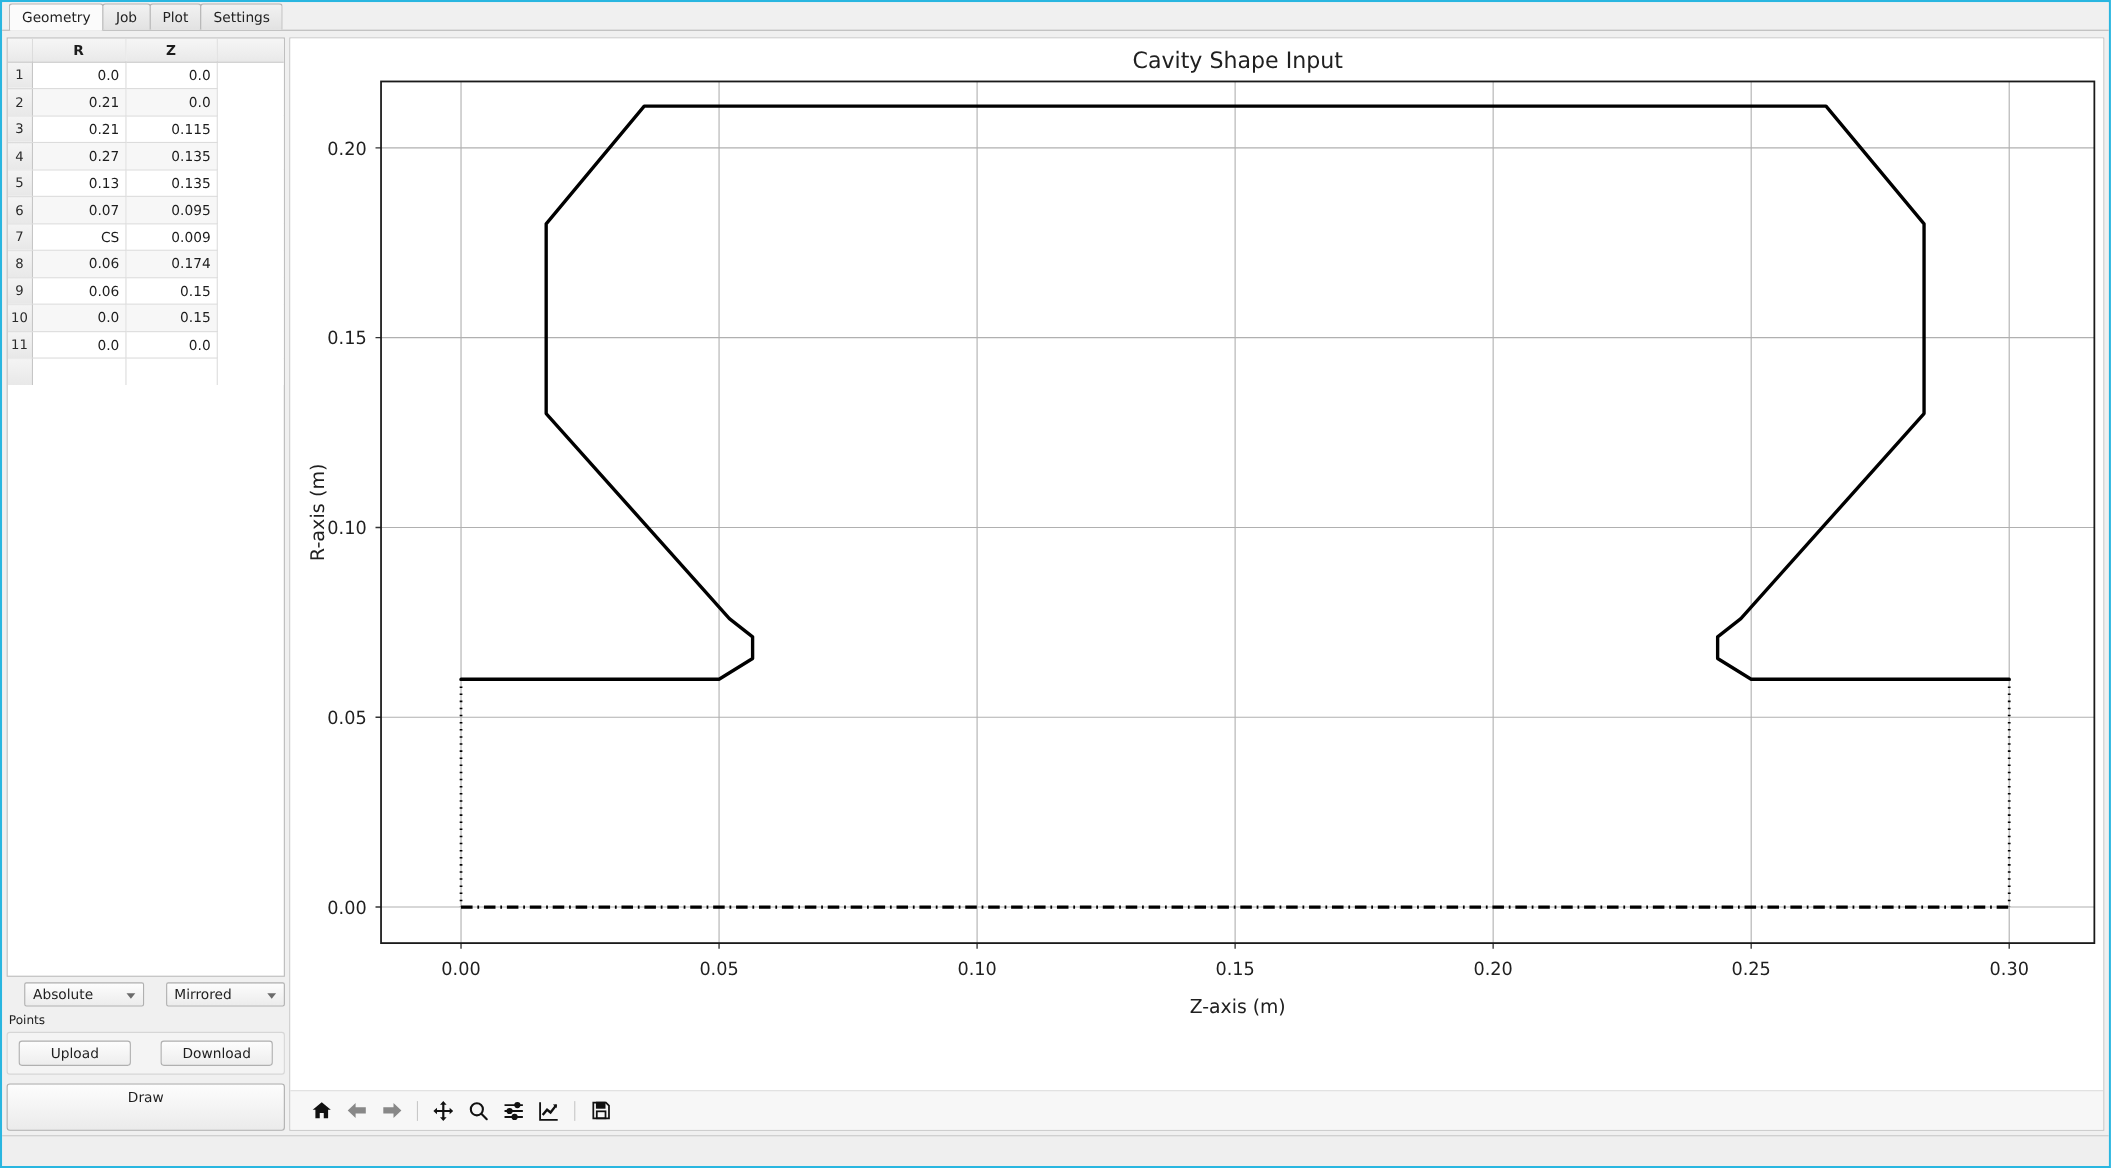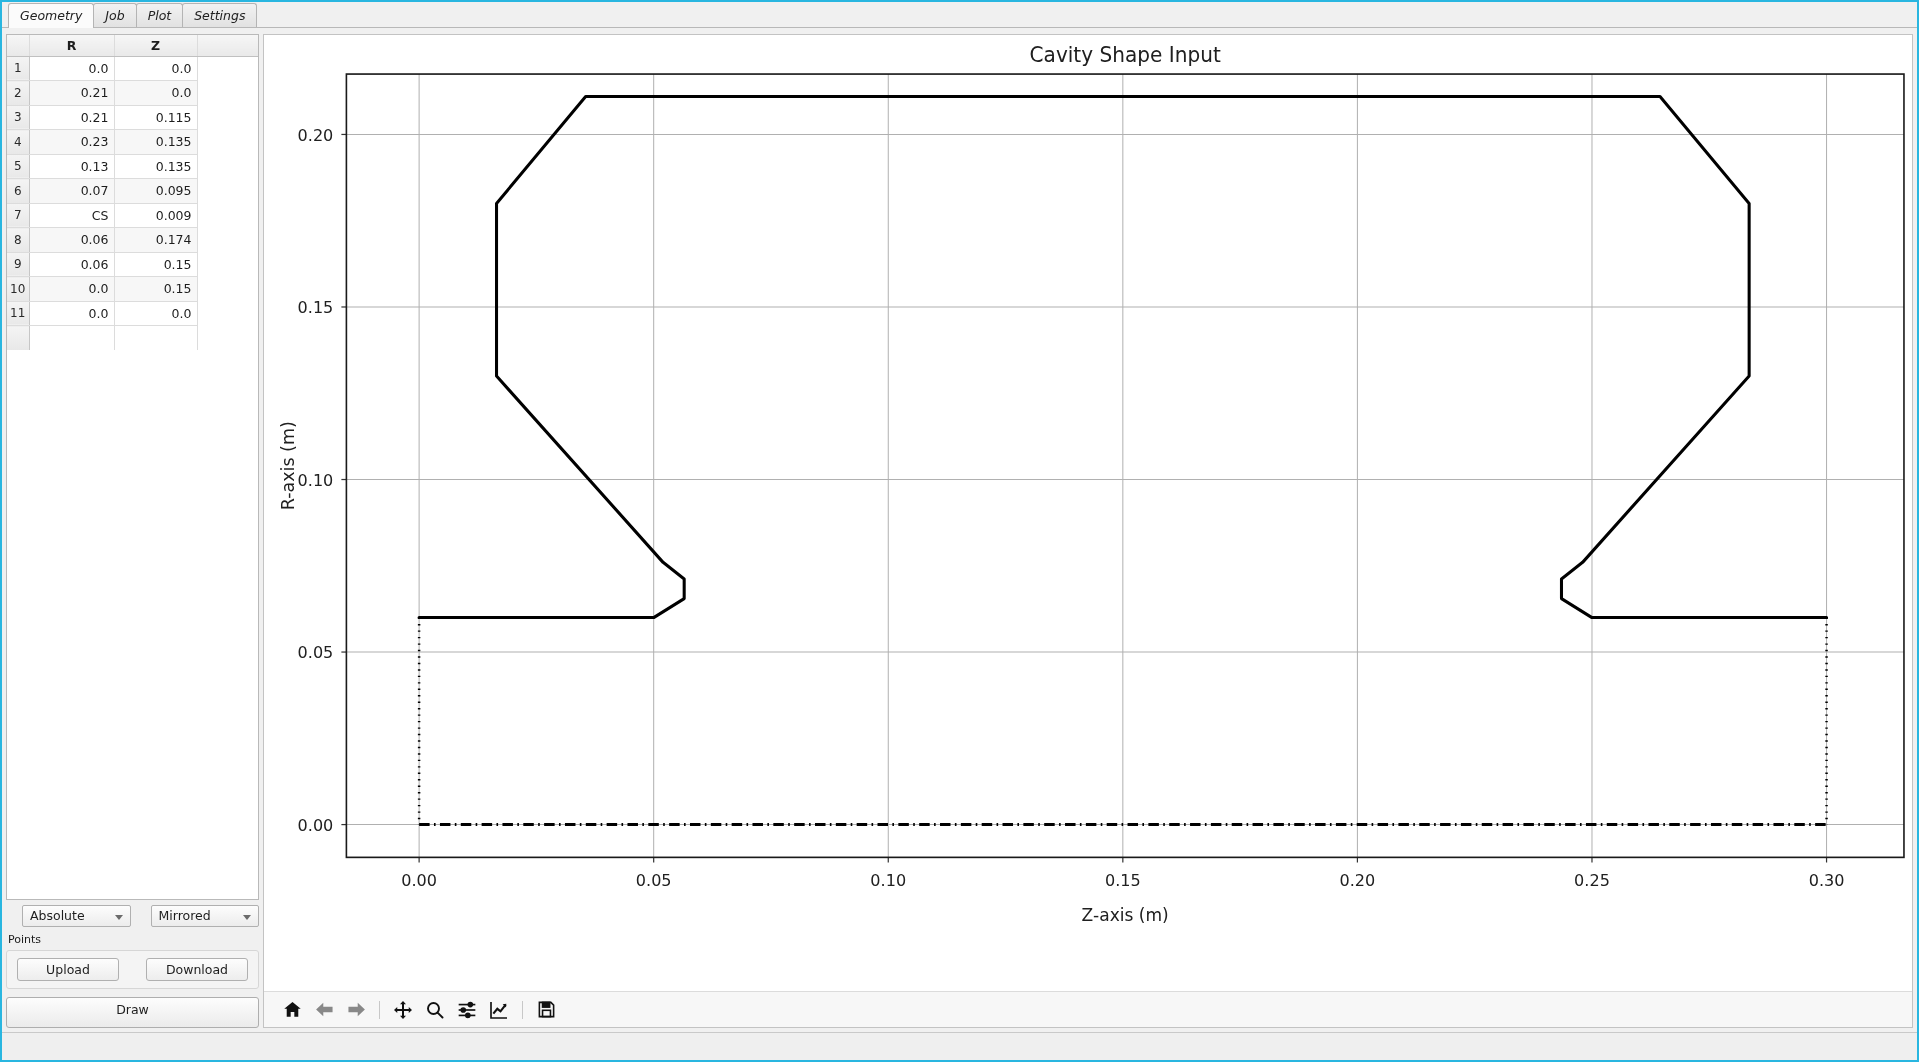--- a/index.html
+++ b/index.html
@@ -40,21 +40,20 @@
   .tab {
     height: 24px; line-height: 23px;
     padding: 0 11px;
     font-size: 12.5px; color: #222;
     background: linear-gradient(#f2f2f2, #e2e2e2);
     border: 1px solid #b4b4b4;
     border-bottom: none;
     border-radius: 3px 3px 0 0;
     margin-right: -1px;
     white-space: nowrap;
-    font-style: italic;
   }
   .tab.active {
     background: #fbfbfb;
     height: 25px; line-height: 24px;
     border-color: #b4b4b4;
     position: relative; top: 1px;
     z-index: 3;
   }
   
   #content {
@@ -156,21 +155,21 @@
     flex: 1 1 0;
     height: 23px; line-height: 21px;
     text-align: center;
     font-size: 12.5px; color: #1d1d1d;
     background: linear-gradient(#fdfdfd, #ededed);
     border: 1px solid #b0b0b0;
     border-radius: 3px;
   }
   #draw-button {
     margin-top: 8px;
-    height: 31px; line-height: 23px;
+    height: 43px; line-height: 23px;
     text-align: center;
     font-size: 12.5px; color: #1d1d1d;
     background: linear-gradient(#fdfdfd, #ebebeb);
     border: 1px solid #aeaeae;
     border-radius: 3px;
     flex: 0 0 auto;
   }
   
   #right-panel {
     flex: 1 1 auto;
@@ -248,21 +247,21 @@
                 <td class="spare"></td>
               </tr>
               <tr>
                 <td class="rowhead">3</td>
                 <td class="cell">0.21</td>
                 <td class="cell">0.115</td>
                 <td class="spare"></td>
               </tr>
               <tr>
                 <td class="rowhead">4</td>
-                <td class="cell">0.23</td>
+                <td class="cell">0.27</td>
                 <td class="cell">0.135</td>
                 <td class="spare"></td>
               </tr>
               <tr>
                 <td class="rowhead">5</td>
                 <td class="cell">0.13</td>
                 <td class="cell">0.135</td>
                 <td class="spare"></td>
               </tr>
               <tr>

